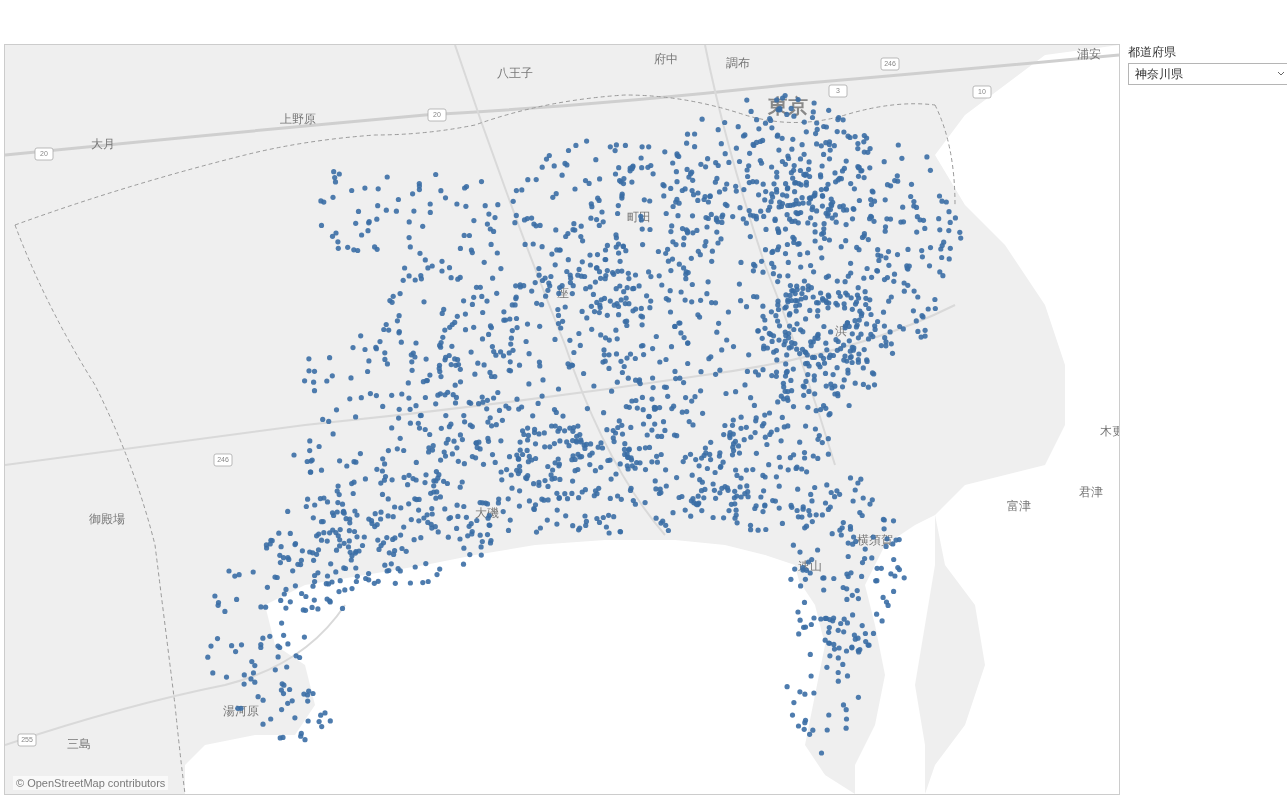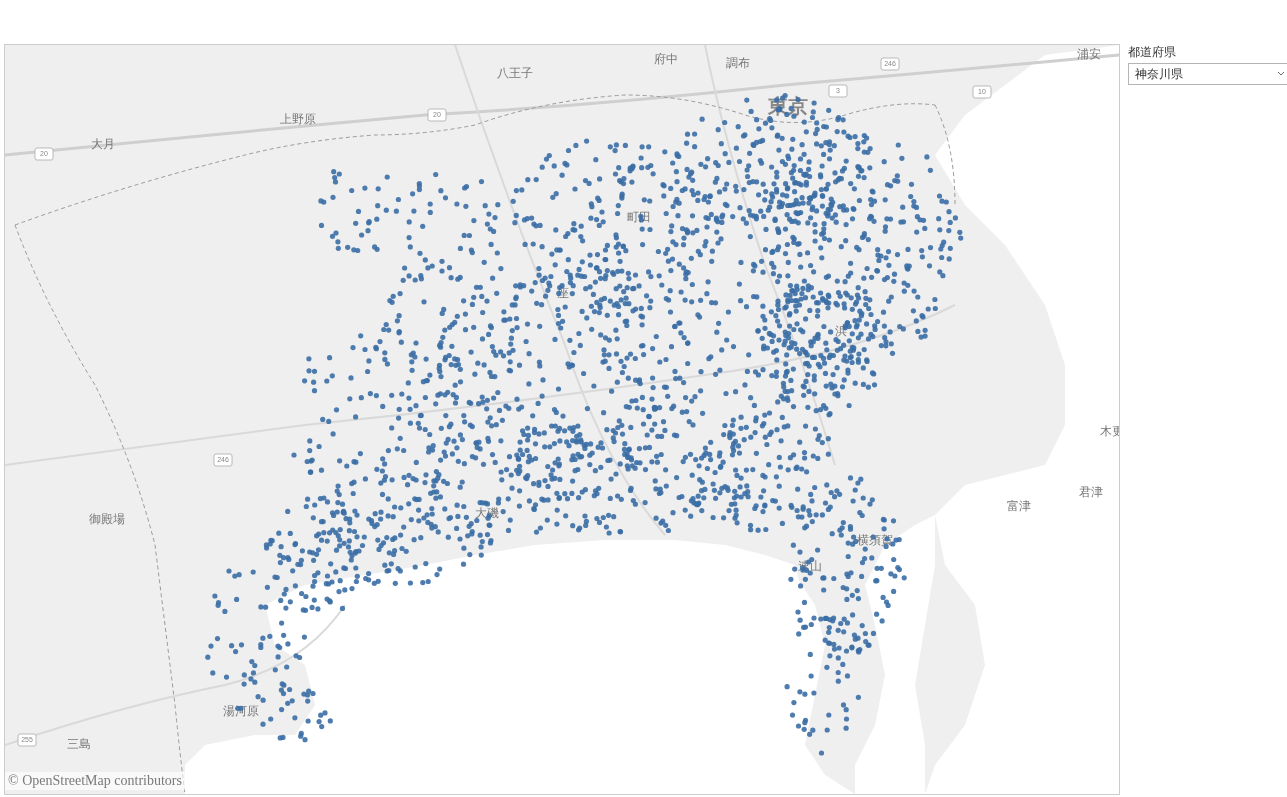--- a/index.html
+++ b/index.html
@@ -1,20 +1,20 @@
 <!DOCTYPE html>
 <html><head>
 <meta charset="utf-8">
 <style>
   html,body{margin:0;padding:0;width:1287px;height:797px;font-family:"Segoe UI","Yu Gothic UI","Hiragino Sans",sans-serif;background:#fff;color:#333;}
   .root{width:1287px;height:797px;position:relative;}
   .title-bar{position:absolute;left:4px;top:4px;width:1279px;height:32px;background:#e7f1ef;border:1px solid #b7b7b7;display:flex;align-items:center;justify-content:center;font-size:20px;letter-spacing:1px;color:#555;}
   .map-panel{position:absolute;left:4px;top:44px;width:1114px;height:749px;border:1px solid #ccc;background:#f0f0f0;overflow:hidden;}
   .map-svg{position:absolute;left:0;top:0;width:1114px;height:749px;}
-  .attrib{position:absolute;left:0;bottom:4px;font-size:14px;color:#7a7a7a;background:rgba(255,255,255,0.6);padding:1px 3px;font-family:Liberation Serif, serif;}
+  .attrib{position:absolute;left:8px;bottom:4px;font-size:11px;color:#7a7a7a;background:rgba(255,255,255,0.6);padding:1px 3px;}
   .side{position:absolute;left:1128px;top:44px;width:150px;}
   .filter-block{margin-bottom:14px;}
   .filter-label{font-size:12px;color:#333;margin-bottom:2px;}
   .dropdown{width:150px;height:20px;border:1px solid #b5b5b5;background:#fff;display:flex;align-items:center;justify-content:space-between;padding:0 4px 0 6px;font-size:12px;color:#333;cursor:pointer;}
   .dropdown .chev{margin-left:4px;}
   .chev svg{display:block;}
   .dot{fill:#3b6ea5;opacity:0.9;}
   .land{fill:#efefef;}
   .sea{fill:#ffffff;}
   .road{stroke:#d9d9d9;stroke-width:2;fill:none;}

